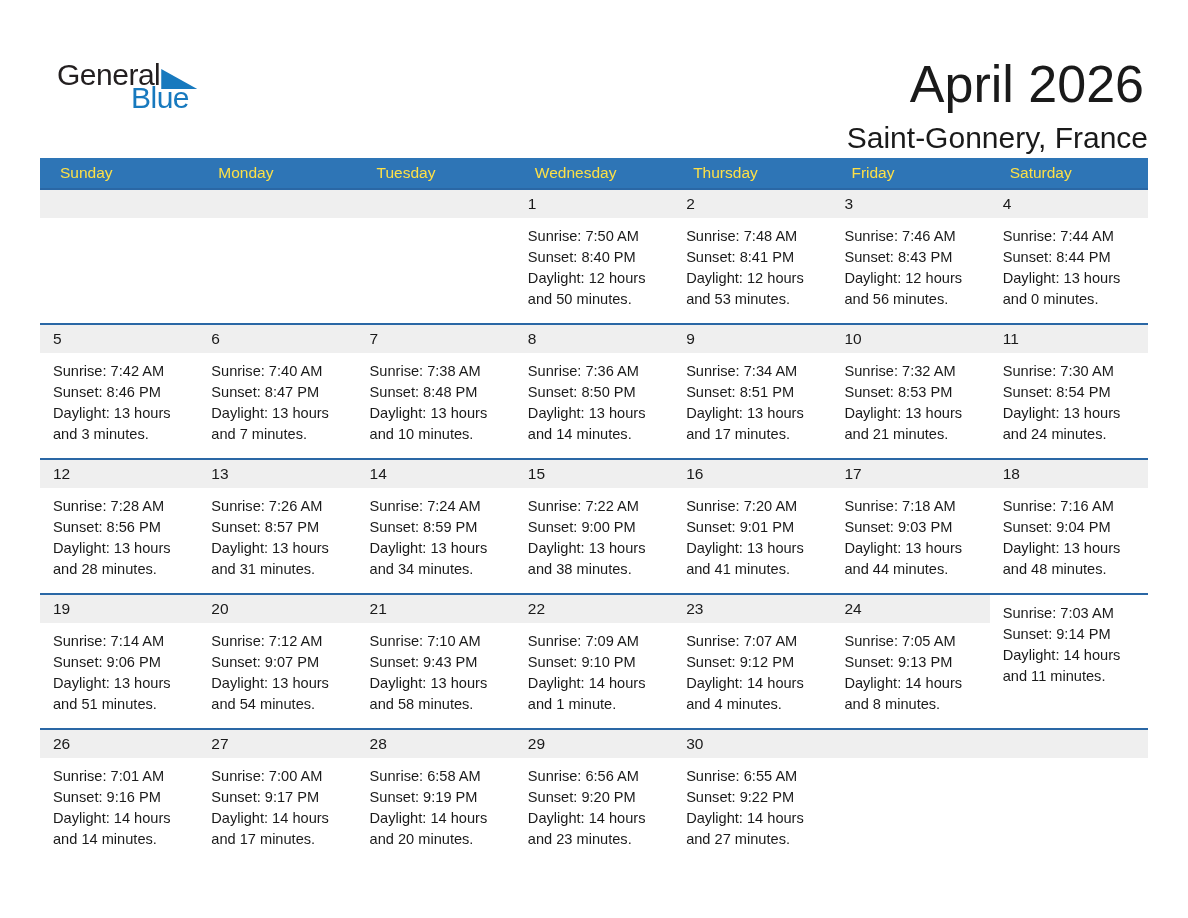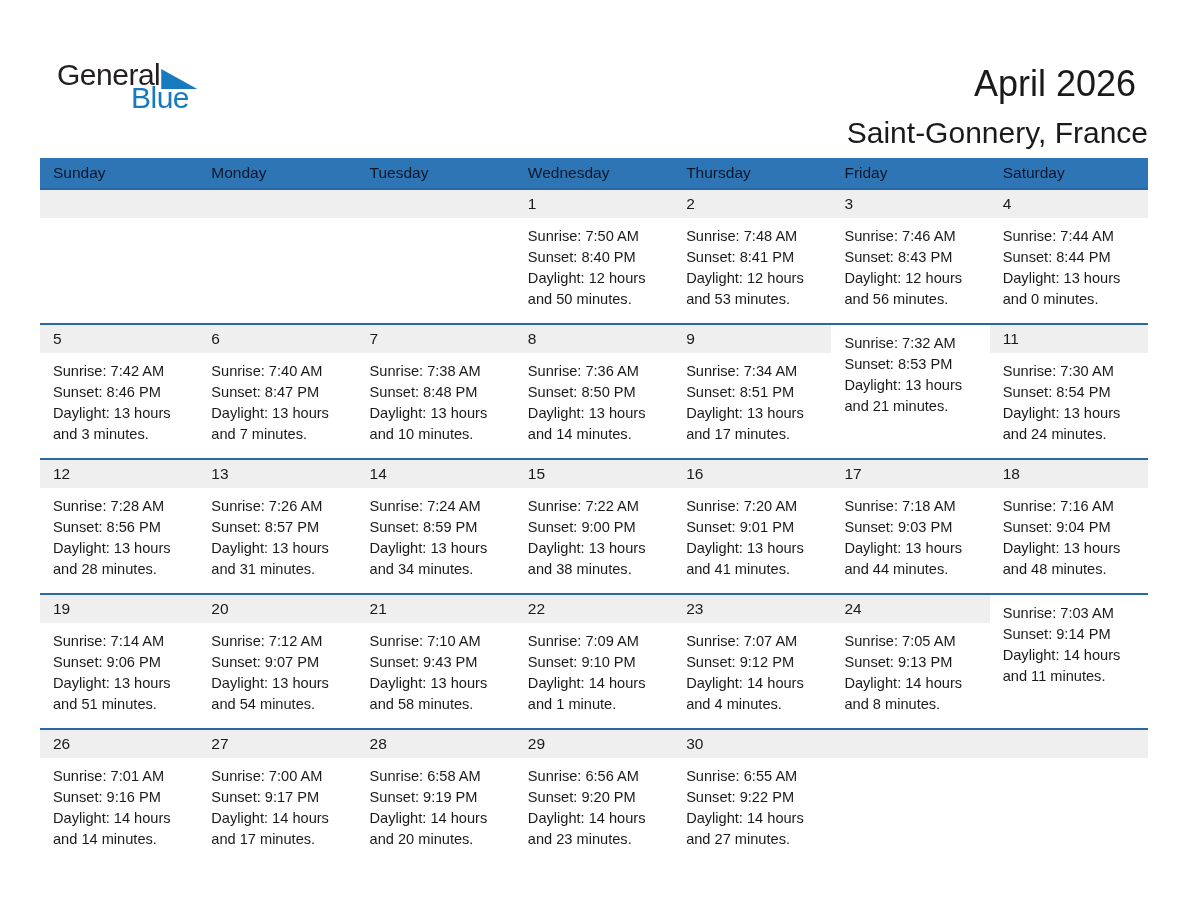--- a/index.html
+++ b/index.html
@@ -19,28 +19,28 @@
 
   
   .top{position:absolute;top:0;left:40px;right:40px;height:158px;}
   .logo{position:absolute;left:17px;top:60px;line-height:1;}
   .logo-line1{display:flex;align-items:flex-end;}
   .logo-general{font-size:30px;color:#231F20;letter-spacing:-0.5px;}
   .logo-triangle{display:inline-block;width:36px;height:20px;background:var(--logo-blue);
     clip-path:polygon(0 0,0 100%,100% 100%);margin-left:1px;margin-bottom:1px;}
   .logo-blue{font-size:30px;color:var(--logo-blue);margin-left:74px;margin-top:-7px;letter-spacing:-0.5px;}
   .titles{position:absolute;right:0;top:52px;text-align:right;}
-  .month-title{font-size:36px;font-weight:400;margin:12px;line-height:1.1;}
+  .month-title{font-size:52px;font-weight:400;margin:4px;line-height:1.1;}
   .location-subtitle{font-size:30px;font-weight:400;margin-top:8px;}
 
   
   .calendar{position:absolute;top:158px;left:40px;width:1108px;}
   .weekday-row{display:grid;grid-template-columns:repeat(7,1fr);background:var(--header-blue);
     height:30px;align-items:center;}
-  .weekday{color:#0f172a;font-size:15.5px;padding-left:13px;white-space:nowrap;}
+  .weekday{color:#fde047;font-size:15.5px;padding-left:20px;white-space:nowrap;}
   .week-row{display:grid;grid-template-columns:repeat(7,1fr);border-top:2px solid var(--row-border);
     height:135px;}
   .cell{overflow:hidden;}
   .day-strip{background:var(--strip-gray);height:28px;display:flex;align-items:center;
     padding-left:13px;font-size:15.5px;}
   .cell-body{padding:8px 8px 0 13px;font-size:14.6px;line-height:21px;}
 </style>
 </head>
 <body>
 
@@ -200,20 +200,23 @@
       <span>9</span>
     </div>
     <div class="cell-body">
       <div>Sunrise: 7:34 AM</div>
       <div>Sunset: 8:51 PM</div>
       <div>Daylight: 13 hours</div>
       <div>and 17 minutes.</div>
     </div>
   </div>
           <div class="cell">
+    <div class="day-strip">
+      <span>10</span>
+    </div>
     <div class="cell-body">
       <div>Sunrise: 7:32 AM</div>
       <div>Sunset: 8:53 PM</div>
       <div>Daylight: 13 hours</div>
       <div>and 21 minutes.</div>
     </div>
   </div>
           <div class="cell">
     <div class="day-strip">
       <span>11</span>

